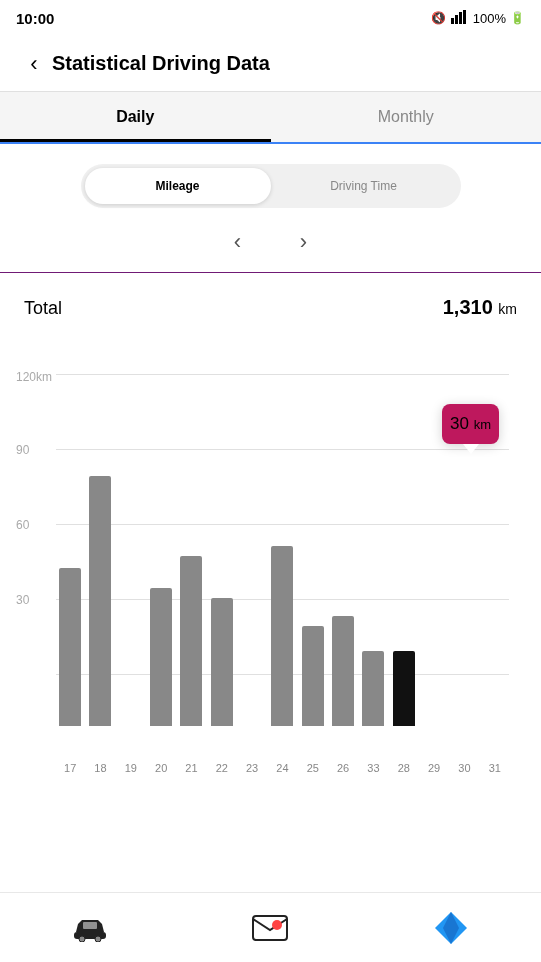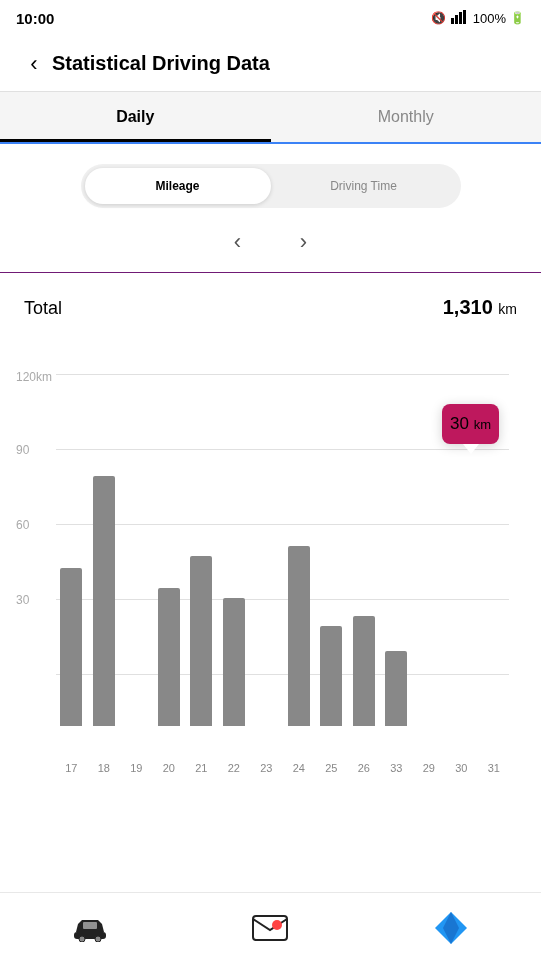--- a/index.html
+++ b/index.html
@@ -417,20 +417,24 @@
       </div>
       <div class="bar-col">
         <div class="bar" style="height: 110px;"></div>
         <div class="bar-label">26</div>
       </div>
       <div class="bar-col">
         <div class="bar" style="height: 75px;"></div>
         <div class="bar-label">33</div>
       </div>
       <div class="bar-col">
+        <div class="bar highlighted" style="height: 75px;"></div>
+        <div class="bar-label">28</div>
+      </div>
+      <div class="bar-col">
         <div class="bar" style="height: 0px;"></div>
         <div class="bar-label">29</div>
       </div>
       <div class="bar-col">
         <div class="bar" style="height: 0px;"></div>
         <div class="bar-label">30</div>
       </div>
       <div class="bar-col">
         <div class="bar" style="height: 0px;"></div>
         <div class="bar-label">31</div>

